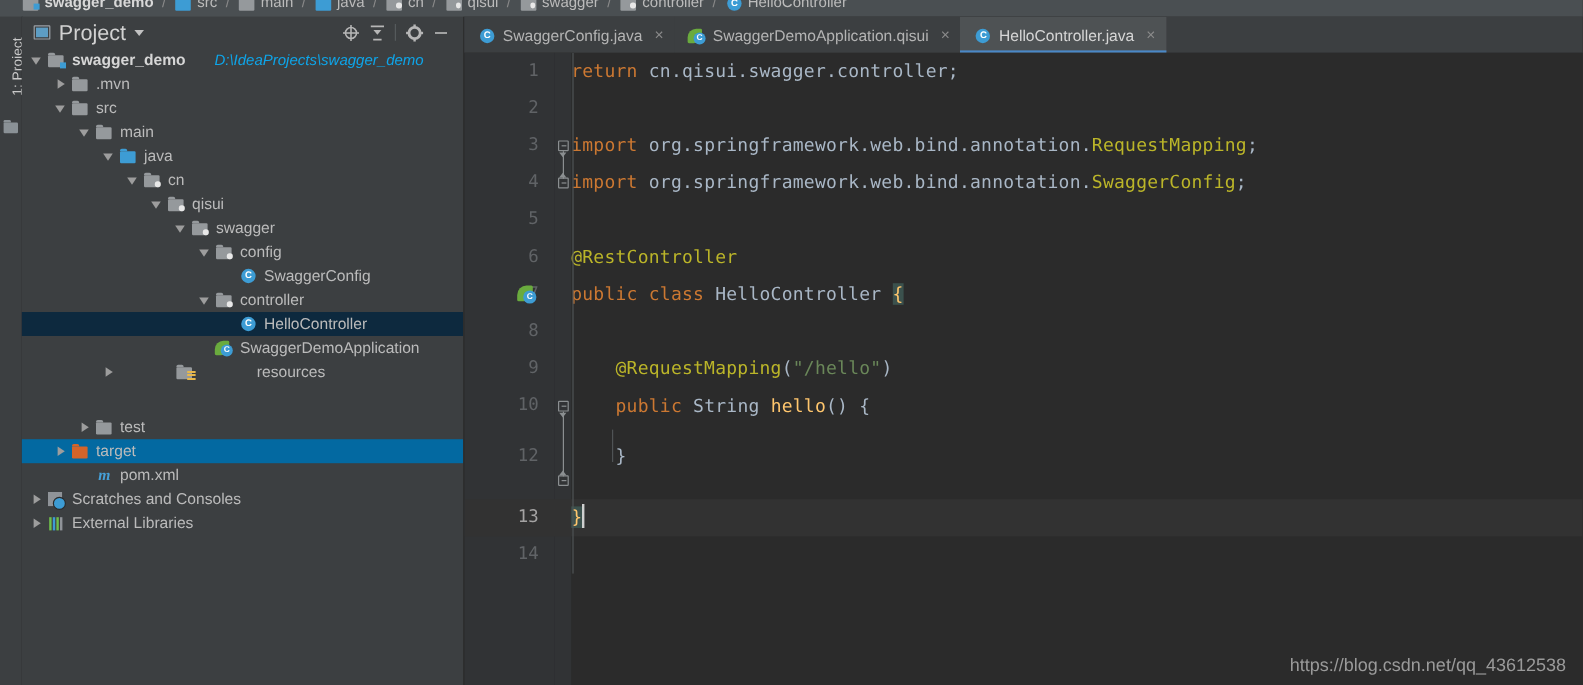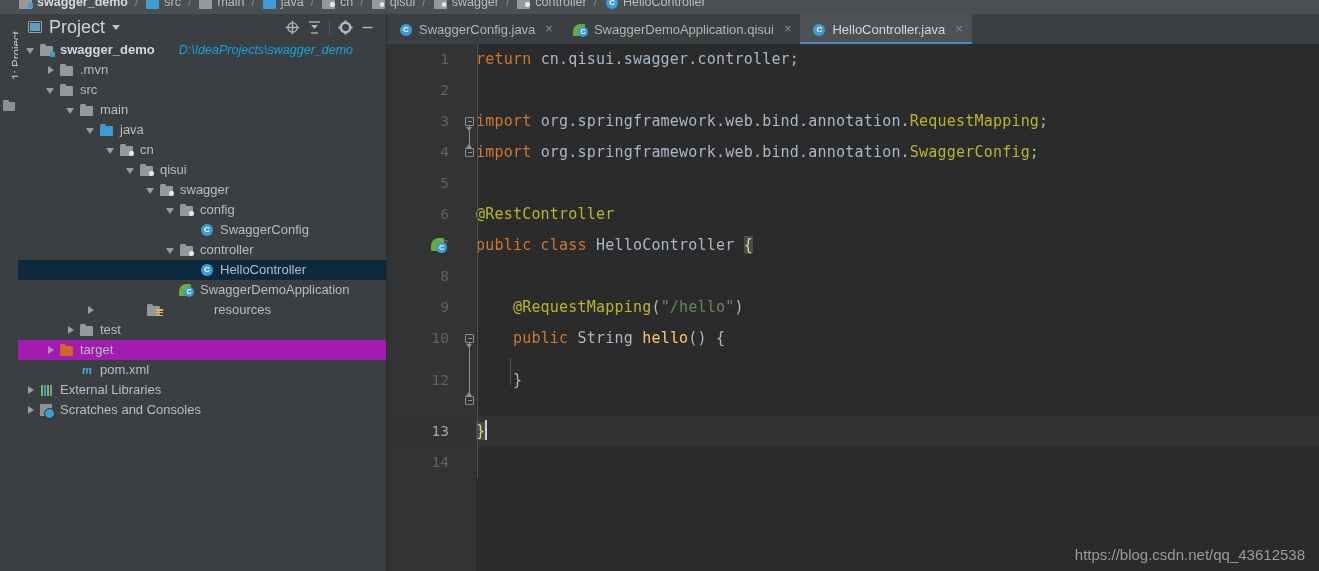--- a/index.html
+++ b/index.html
@@ -54,21 +54,21 @@
   .ph-title{font-size:18px;color:#d2d2d2;}
   .ph-caret{margin-left:7px;width:0;height:0;border-left:4.5px solid transparent;border-right:4.5px solid transparent;border-top:5px solid #c2c2c2;}
   .ph-spacer{flex:1;}
   .ph-btn{width:22px;height:22px;display:flex;align-items:center;justify-content:center;}
   .ph-sepline{width:1px;height:14px;background:#555a5c;margin:0 4px;}
 
   
   .tree{position:absolute;left:0;top:26px;right:0;bottom:0;overflow:hidden;}
   .trow{height:20px;display:flex;align-items:center;white-space:nowrap;font-size:13px;color:#bbbbbb;padding-right:6px;}
   .trow.sel{background:#0d293e;}
-  .trow.excluded{background:#a21caf;}
+  .trow.excluded{background:#0369a1;}
   .arrow{width:9px;height:9px;margin-right:4px;flex:none;position:relative;}
   .arrow.right:after{content:"";position:absolute;left:2px;top:0px;width:0;height:0;
     border-top:4.5px solid transparent;border-bottom:4.5px solid transparent;border-left:6px solid #9d9d9d;}
   .arrow.down:after{content:"";position:absolute;left:0px;top:2px;width:0;height:0;
     border-left:4.5px solid transparent;border-right:4.5px solid transparent;border-top:6px solid #9d9d9d;}
   .arrow.none{}
   .ticon{width:16px;height:16px;margin-right:5px;flex:none;position:relative;}
   .lbl{line-height:20px;}
   .lbl.bold{font-weight:bold;color:#d6d6d6;}
   .sub{color:#0ea5e9;margin-left:24px;font-size:12.5px;font-style:italic;}
@@ -367,21 +367,21 @@
           <span class="lbl">SwaggerDemoApplication</span>
         </div>
         <div class="trow" style="padding-left: 68px; gap: 47px;">
           <span class="arrow right"></span>
           <span class="ticon">
             <span class="f-gray"></span>
             <span class="badge-lines"></span>
           </span>
           <span class="lbl">resources</span>
         </div>
-        <div class="trow" style="padding-left: 48px;">
+        <div class="trow" style="padding-left: 48px; margin-top: 26px;">
           <span class="arrow right"></span>
           <span class="ticon">
             <span class="f-gray"></span>
           </span>
           <span class="lbl">test</span>
         </div>
         <div class="trow excluded" style="padding-left: 28px;">
           <span class="arrow right"></span>
           <span class="ticon">
             <span class="f-orange"></span>
@@ -391,31 +391,31 @@
         <div class="trow" style="padding-left: 48px;">
           <span class="arrow none"></span>
           <span class="ticon">
             <span class="mvn-m">m</span>
           </span>
           <span class="lbl">pom.xml</span>
         </div>
         <div class="trow" style="padding-left: 8px;">
           <span class="arrow right"></span>
           <span class="ticon">
-            <span class="lib-bars"></span>
-          </span>
-          <span class="lbl">External Libraries</span>
+            <span class="scratch-ic"></span>
+            <span class="scratch-clock"></span>
+          </span>
+          <span class="lbl">Scratches and Consoles</span>
         </div>
         <div class="trow" style="padding-left: 8px;">
           <span class="arrow right"></span>
           <span class="ticon">
-            <span class="scratch-ic"></span>
-            <span class="scratch-clock"></span>
-          </span>
-          <span class="lbl">Scratches and Consoles</span>
+            <span class="lib-bars"></span>
+          </span>
+          <span class="lbl">External Libraries</span>
         </div>
       </div>
   </div>
 
   <div class="editor-wrap">
     <div class="tabbar" id="tabbar">
         <div class="tab">
           <span class="tab-ic">
             <span class="cls-c">C</span>
           </span>

